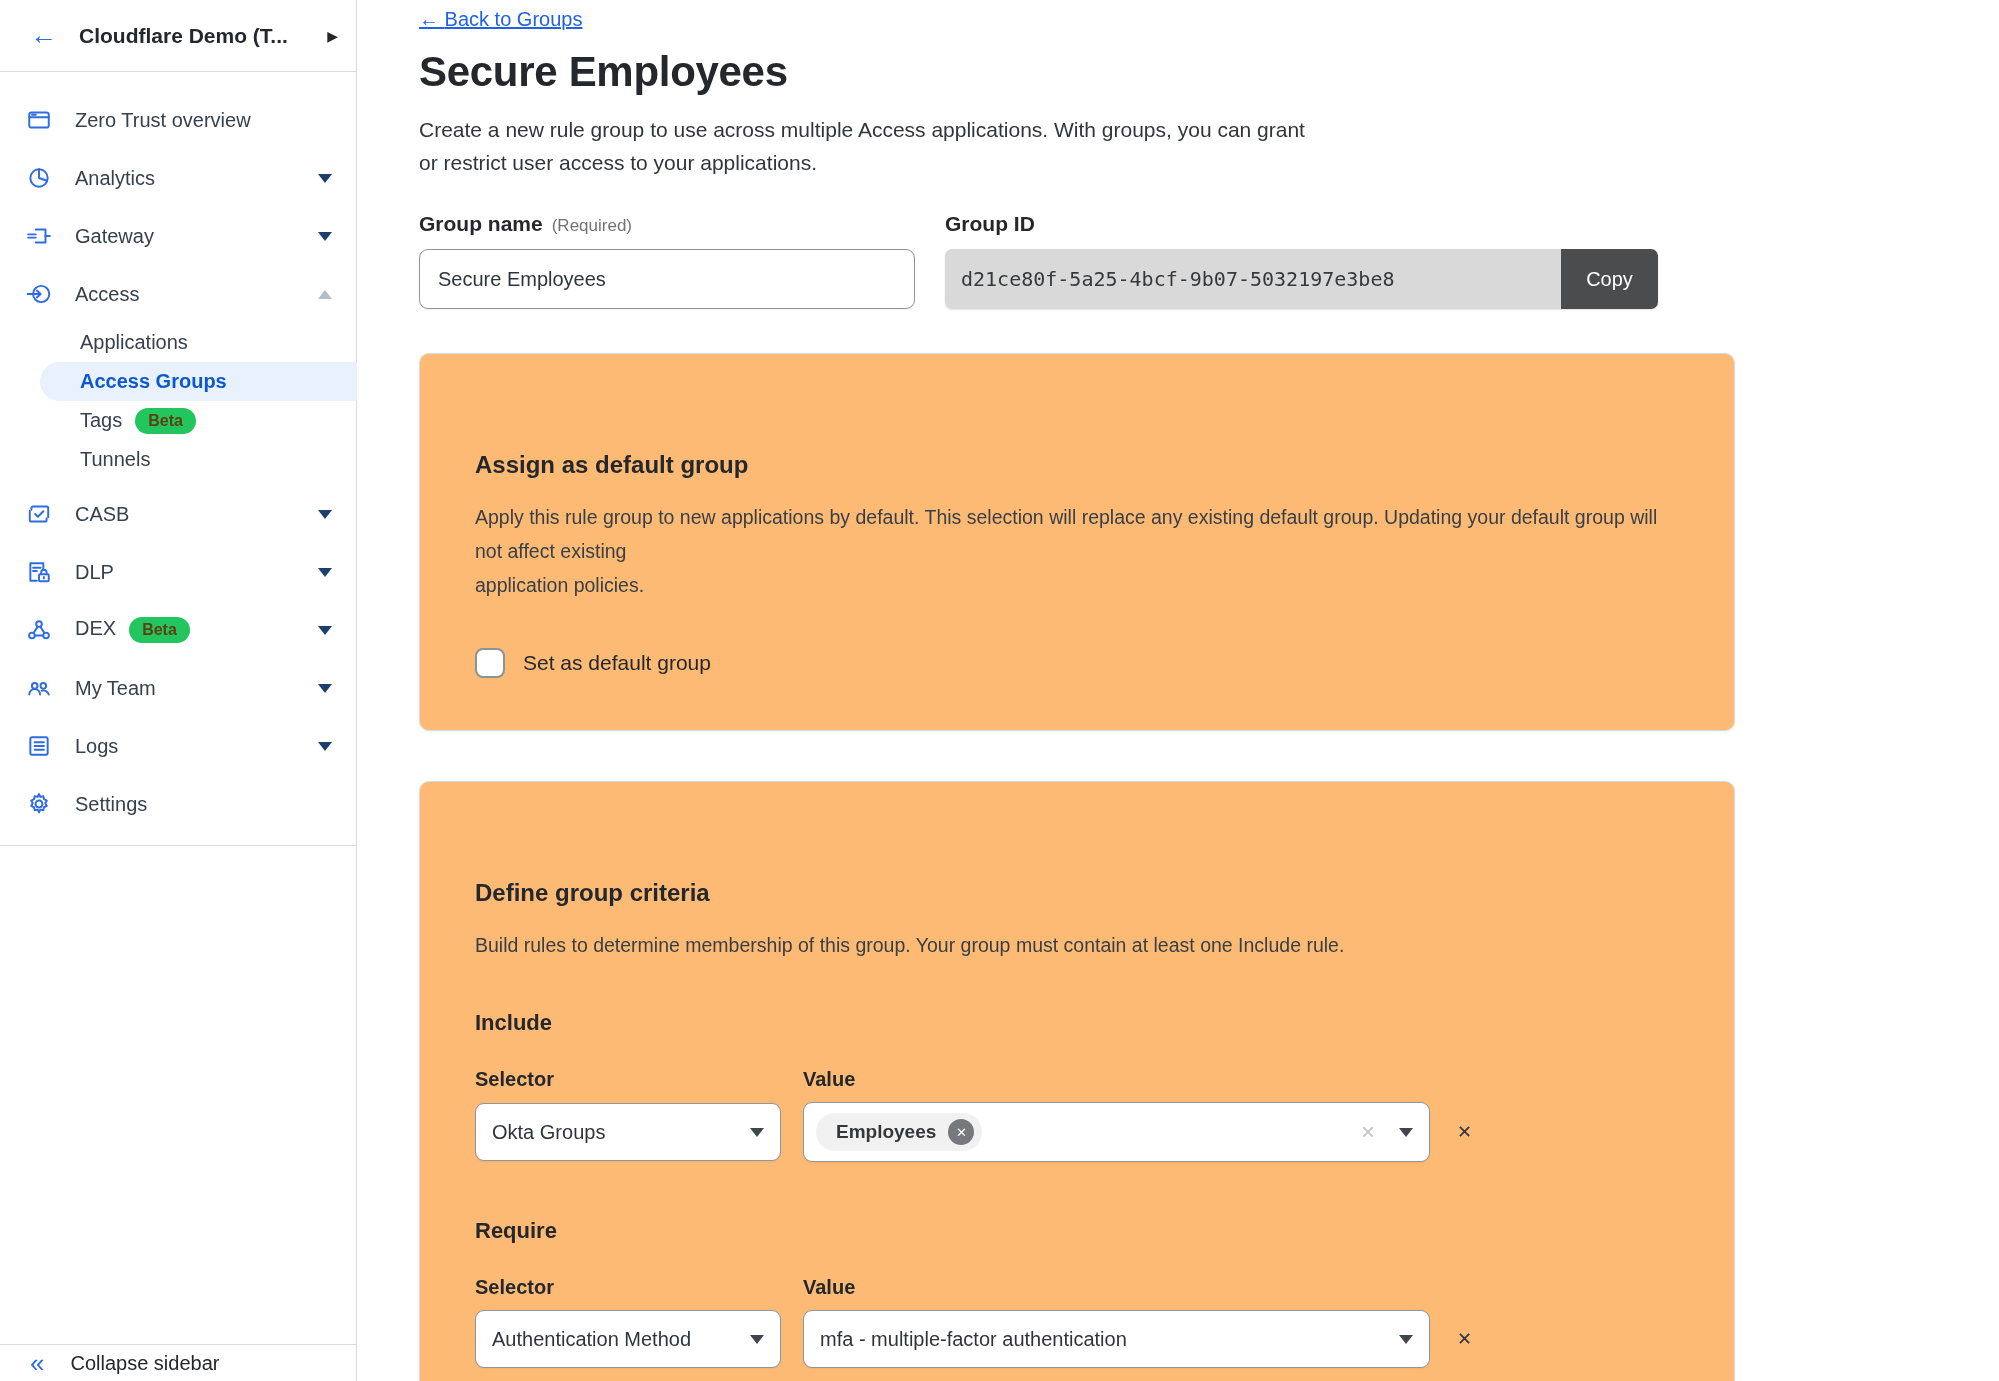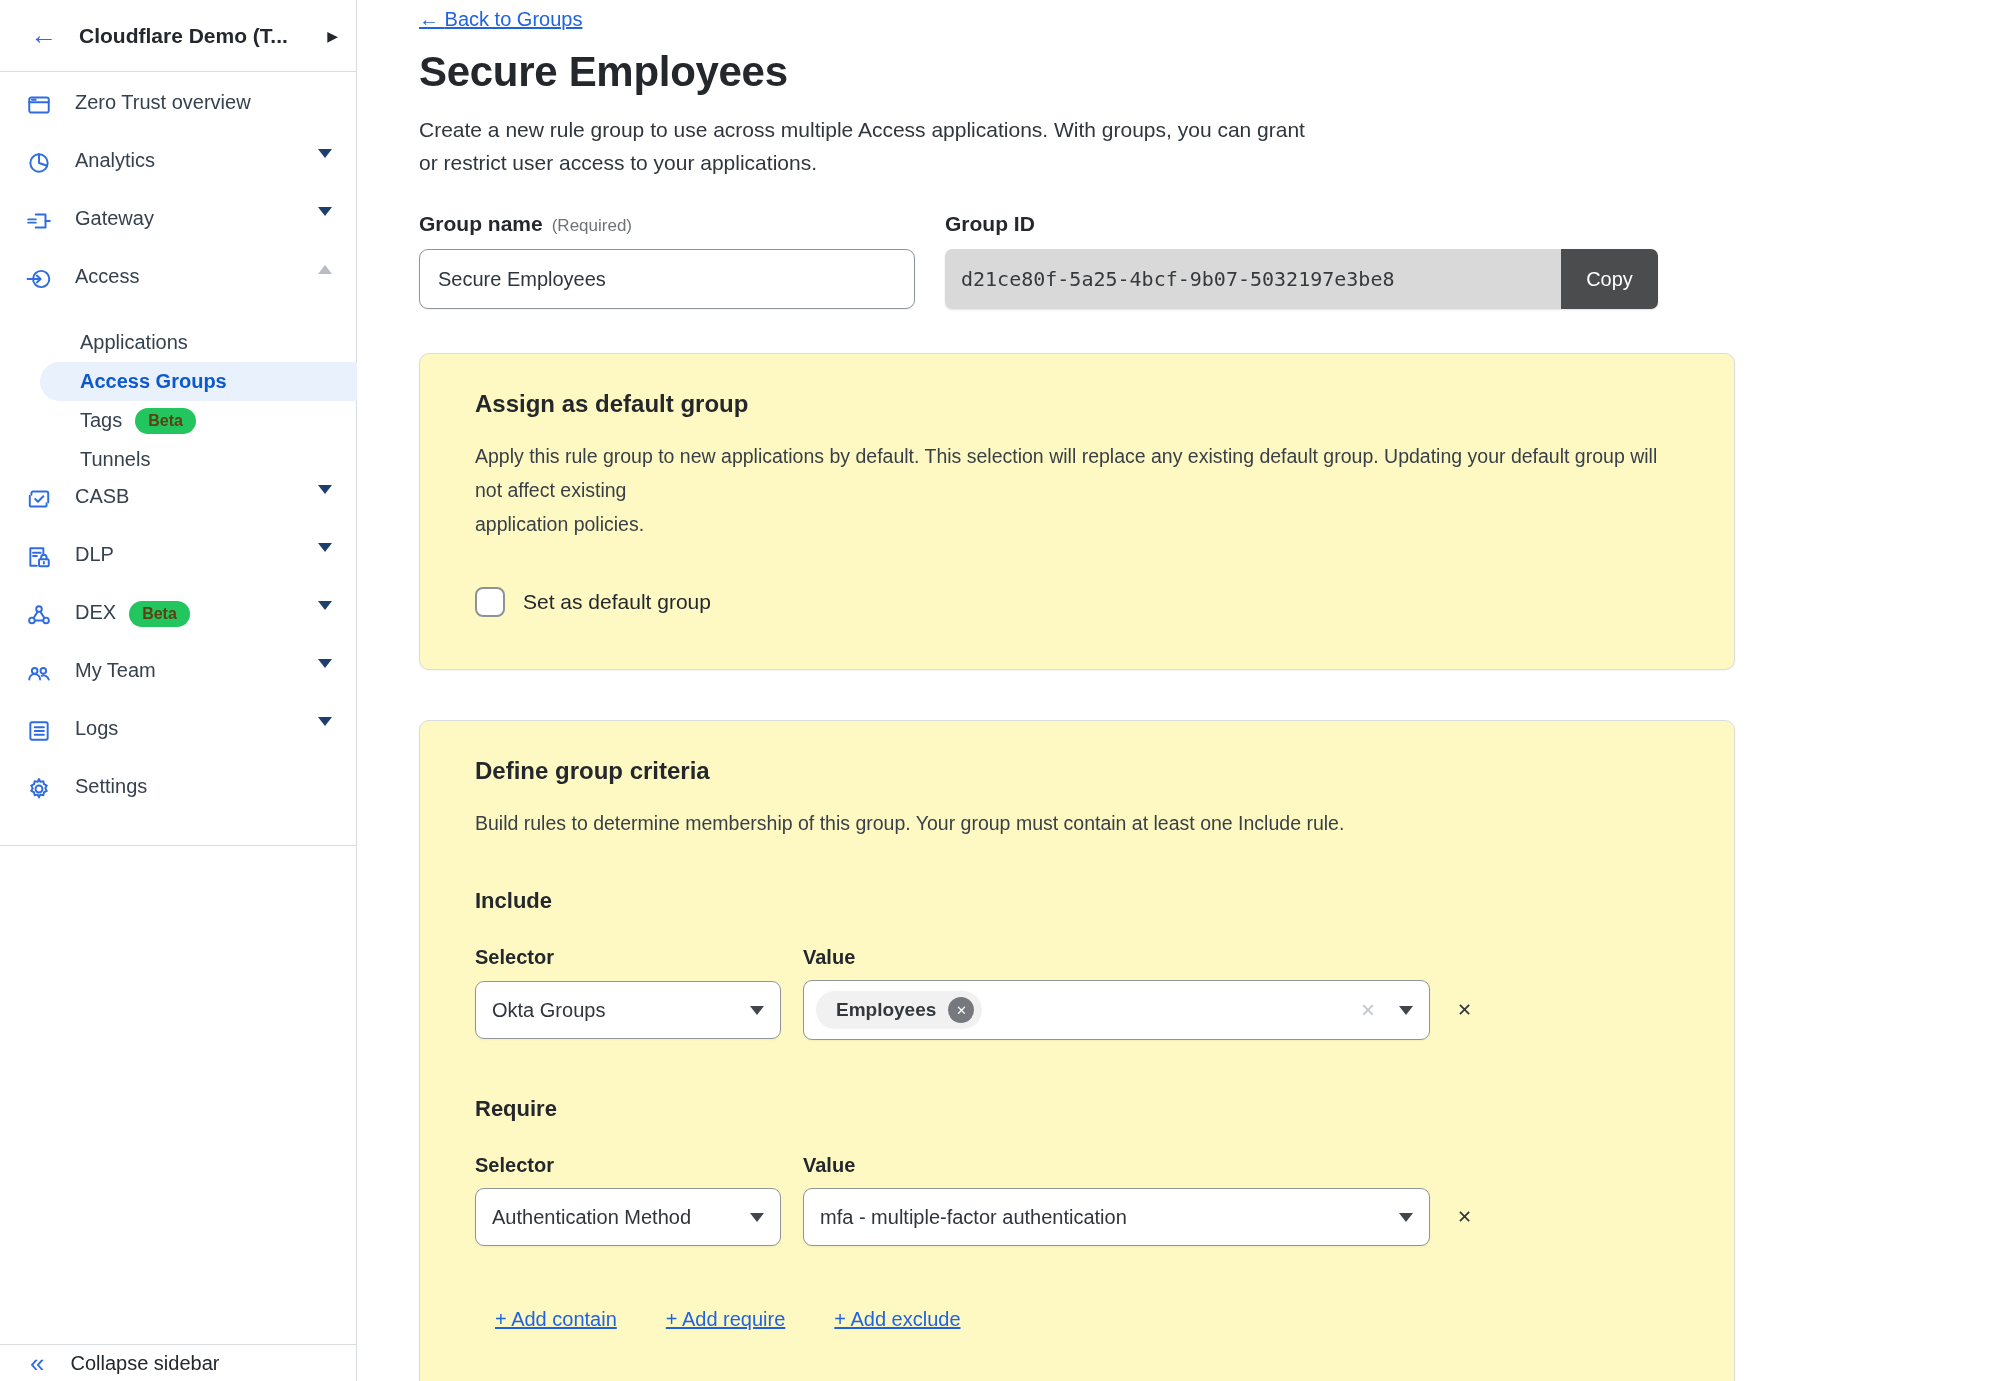--- a/index.html
+++ b/index.html
@@ -9,21 +9,21 @@
   
   .sidebar { position:absolute; left:0; top:0; width:357px; height:1381px;
              background:#fff; border-right:1px solid #d8dbde; }
   .sb-header { height:72px; display:flex; align-items:center; border-bottom:1px solid #dadde0;
                padding:0 18px 0 30px; }
   .sb-back { color:#2f6ce0; font-size:27px; line-height:1; cursor:pointer; }
   .sb-account { font-size:21px; font-weight:700; color:#23282e; margin-left:22px; flex:1;
                 white-space:nowrap; overflow:hidden; }
   .sb-expand { font-size:14px; color:#24282e; }
   .nav { padding-top:19px; }
-  .nav-row { height:58px; display:flex; padding:0 24px 0 25px; cursor:pointer; }
+  .nav-row { height:58px; display:flex; align-items:center; padding:0 24px 0 25px; cursor:pointer; }
   .nav-icon { width:27px; height:27px; display:flex; align-items:center; justify-content:center; }
   .nav-icon svg { width:26px; height:26px; stroke:#2f6ce0; fill:none; stroke-width:1.8;
                   stroke-linecap:round; stroke-linejoin:round; }
   .nav-label { font-size:20px; color:#36414e; margin-left:23px; flex:1; }
   .chev { width:0; height:0; border-left:7px solid transparent; border-right:7px solid transparent; }
   .chev-down { border-top:9px solid #1d3f6e; }
   .chev-up { border-bottom:9px solid #b7bdc4; }
   .sub-row { height:39px; display:flex; align-items:center; padding-left:80px; cursor:pointer; }
   .sub-label { font-size:20px; color:#36414e; }
   .sub-active { margin-left:40px; padding-left:40px; width:317px; height:39px;
@@ -56,22 +56,22 @@
                 font-family:"Liberation Sans",sans-serif; box-shadow:0 1px 2px rgba(0,0,0,.06); }
   .id-col { margin-left:30px; }
   .id-row { margin-top:13px; display:flex; height:60px; border-radius:7px;
             box-shadow:0 1px 2px rgba(0,0,0,.12); }
   .id-box { width:616px; background:#d9d9d9; border-radius:7px 0 0 7px; display:flex;
             align-items:center; padding:0 16px; font-family:"DejaVu Sans Mono","Liberation Mono",monospace;
             font-size:20px; color:#36393c; white-space:nowrap; }
   .copy-btn { width:97px; background:#4b4c4e; border-radius:0 7px 7px 0; border:none; color:#fff;
               font-size:20px; cursor:pointer; font-family:"Liberation Sans",sans-serif; }
 
-  .card { width:1316px; border:1px solid #d9dcdf; border-radius:10px; background:#fef9c3;
-          box-shadow:0 1px 3px rgba(0,0,0,.05); padding:36px 55px 52px 55px; }
+  .card { width:1316px; border:1px solid #d9dcdf; border-radius:10px; background:#fdba74;
+          box-shadow:0 1px 3px rgba(0,0,0,.05); padding:97px 55px 52px 55px; }
   .card-1 { margin-top:44px; }
   .card-2 { margin-top:50px; height:760px; }
   .card-title { font-size:24px; font-weight:700; color:#24282d; }
   .card-desc { margin-top:21px; font-size:19.5px; line-height:34px; color:#383f46; }
   .checkbox-row { margin-top:46px; display:flex; align-items:center; cursor:pointer; }
   .checkbox { width:30px; height:30px; border:2px solid #8d9297; border-radius:8px; background:#fff; }
   .checkbox-label { font-size:21px; color:#24282d; margin-left:18px; }
 
   .section-h { margin-top:48px; font-size:22px; font-weight:700; color:#24282d; }
   .labels-row { margin-top:32px; display:flex; }

